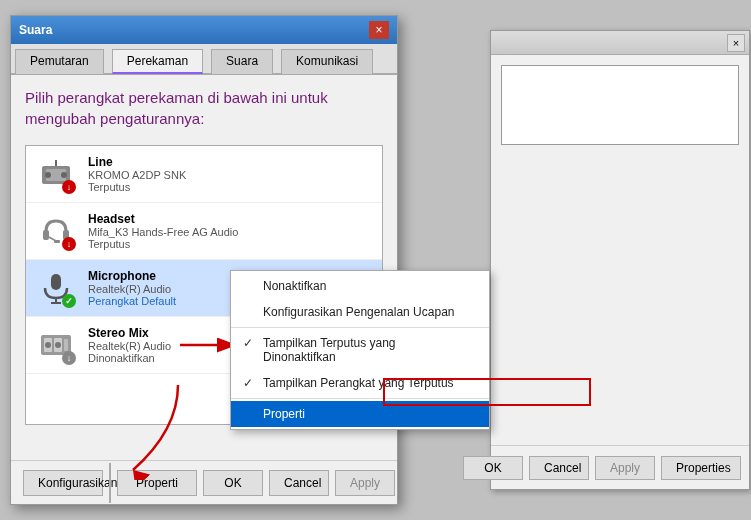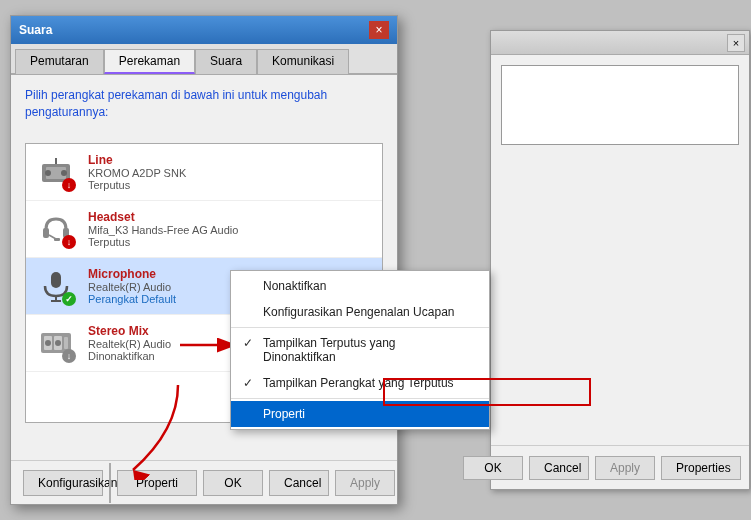--- a/index.html
+++ b/index.html
@@ -131,41 +131,41 @@
       padding-top: 4px;
       padding-left: 4px;
     }
     .tab {
       padding: 4px 14px;
       background: #d0d0d0;
       border: 1px solid #aaa;
       border-bottom: none;
       cursor: pointer;
       font-size: 12px;
-      margin-right: 0;
+      margin-right: 8px;
       position: relative;
       bottom: -1px;
     }
     .tab.active {
       background: #f0f0f0;
       border-bottom: 2px solid #8b5cf6;
       color: #000;
       z-index: 1;
     }
 
     
     .dialog-content {
       padding: 12px 14px;
       height: calc(100% - 28px - 34px - 44px);
       overflow: hidden;
     }
     .dialog-description {
-      font-size: 12px;
-      color: #1d4ed8;
-      margin-bottom: 22px;
+      font-size: 15px;
+      color: #701a75;
+      margin-bottom: 16px;
       line-height: 1.4;
     }
 
     
     .device-list {
       border: 1px solid #aaa;
       background: white;
       height: 280px;
       overflow-y: auto;
     }
@@ -201,21 +201,21 @@
       display: flex; align-items: center; justify-content: center;
       font-size: 9px;
       color: white;
       font-weight: bold;
     }
     .badge-red { background: #cc0000; }
     .badge-green { background: #22aa22; }
     .badge-gray { background: #888; }
 
     .device-info { flex: 1; }
-    .device-name { font-size: 12px; font-weight: bold; color: #b91c1c; }
+    .device-name { font-size: 12px; font-weight: bold; color: #000000; }
     .device-driver { font-size: 11px; color: #555; }
     .device-status { font-size: 11px; color: #555; }
     .device-status.default-device { color: #1a6bc0; }
 
     
     .dialog-bottom {
       position: absolute;
       bottom: 0;
       left: 0; right: 0;
       height: 44px;

